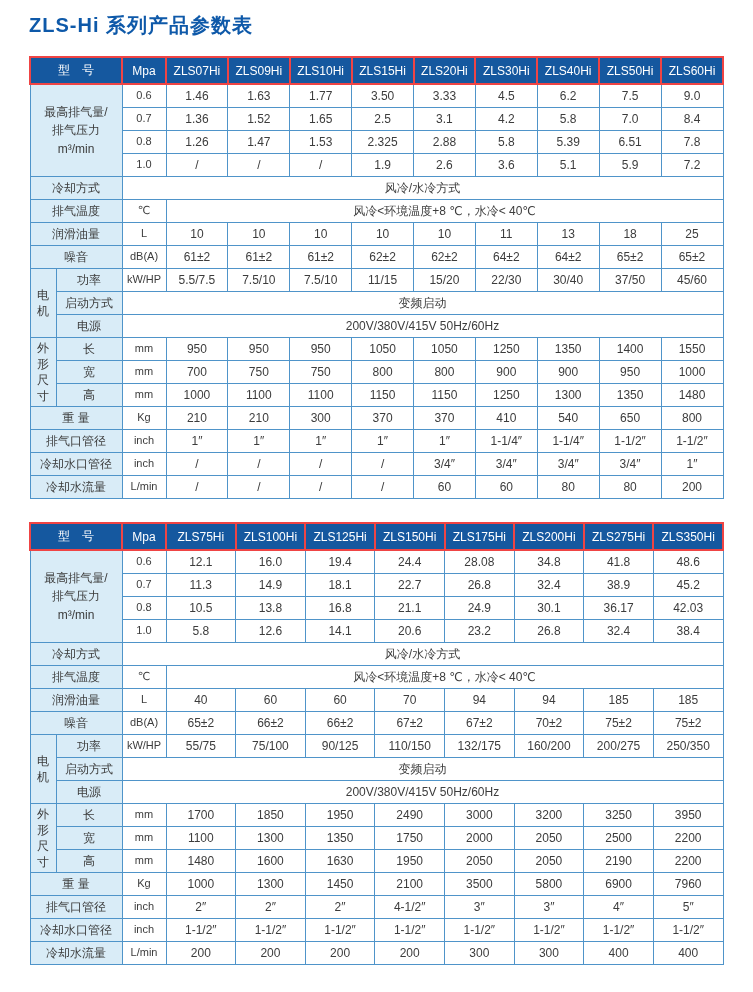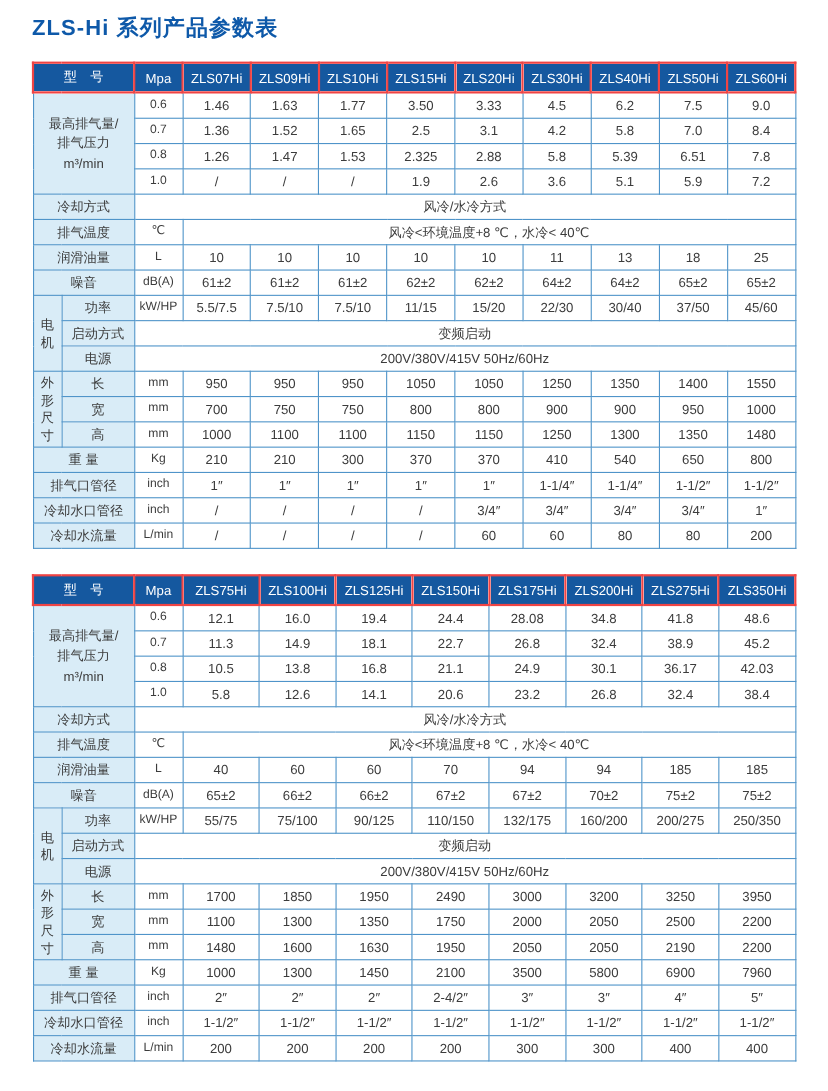--- a/index.html
+++ b/index.html
@@ -449,21 +449,21 @@
           <td>5800</td>
           <td>6900</td>
           <td>7960</td>
       </tr>
       <tr>
         <td class="lbl" colspan="2">排气口管径</td>
         <td class="unit">inch</td>
         <td>2″</td>
           <td>2″</td>
           <td>2″</td>
-          <td>2-4/2″</td>
+          <td>4-1/2″</td>
           <td>3″</td>
           <td>3″</td>
           <td>4″</td>
           <td>5″</td>
       </tr>
       <tr>
         <td class="lbl" colspan="2">冷却水口管径</td>
         <td class="unit">inch</td>
         <td>1-1/2″</td>
           <td>1-1/2″</td>

